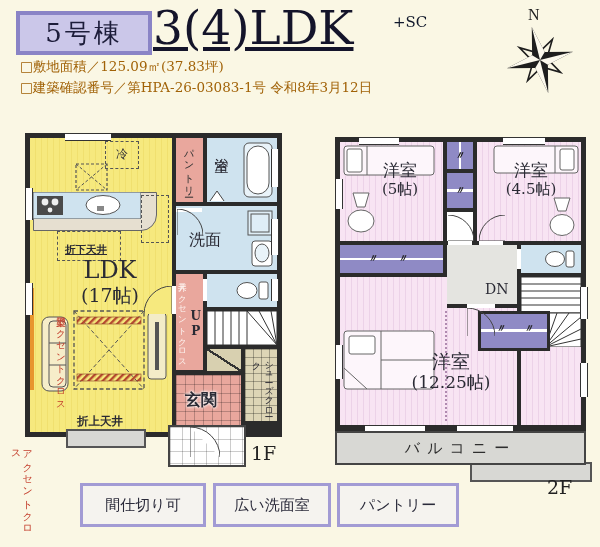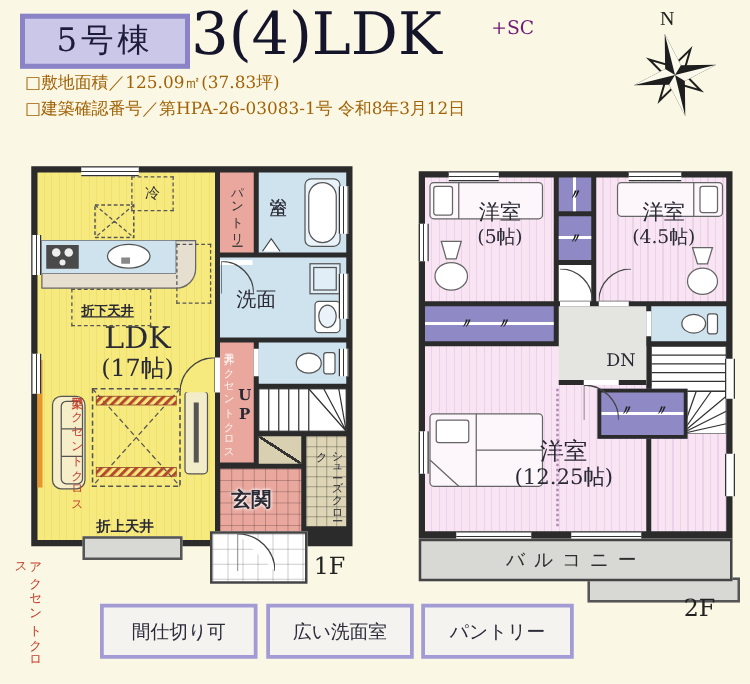--- a/index.html
+++ b/index.html
@@ -25,23 +25,23 @@
   .grayroom{background:#e4e4e0;}
   .closet{background:#8f8ac5;background-image:linear-gradient(to bottom,transparent 45%,#fff 45%,#fff 53%,transparent 53%);}
   .closetV{background:#8f8ac5;background-image:linear-gradient(to right,transparent 45%,#fff 45%,#fff 53%,transparent 53%);}
   .mk{position:absolute;font-size:11px;font-weight:bold;font-style:italic;color:#222;}
   .tiles{background-image:linear-gradient(rgba(0,0,0,.22) 1px,transparent 1px),linear-gradient(90deg,rgba(0,0,0,.22) 1px,transparent 1px);background-size:9px 9px;}
   .tiles2{background-image:linear-gradient(rgba(0,0,0,.28) 1px,transparent 1px),linear-gradient(90deg,rgba(0,0,0,.28) 1px,transparent 1px);background-size:8px 8px;}
   .tiles3{background-image:linear-gradient(rgba(0,0,0,.20) 1px,transparent 1px),linear-gradient(90deg,rgba(0,0,0,.20) 1px,transparent 1px);background-size:12px 12px;}
   .chip{position:absolute;top:483px;height:38px;border:3px solid #a29bd4;background:#f5f3ef;
         display:flex;align-items:center;justify-content:center;font-size:15px;color:#2a2a3a;}
   .badge{position:absolute;left:16px;top:11px;width:128px;height:36px;border:4px solid #8a84c6;background:#cbc7e9;
-         display:flex;align-items:flex-start;justify-content:center;font-size:26px;letter-spacing:3px;color:#1d1d3a;}
-  .title{position:absolute;left:153px;top:0px;font-size:47px;color:#14142a;letter-spacing:0px;}
-  .suffix{position:absolute;left:393px;top:13px;font-size:15px;color:#701a75;line-height:1.2;}
+         display:flex;align-items:flex-end;justify-content:center;font-size:26px;letter-spacing:3px;color:#1d1d3a;}
+  .title{position:absolute;left:153px;top:0px;font-size:47px;color:#14142a;letter-spacing:0px;text-decoration:underline;}
+  .suffix{position:absolute;left:393px;top:13px;font-size:15px;color:#0f172a;line-height:1.2;}
   .specs{position:absolute;left:20px;top:56px;font-size:13.5px;line-height:21px;color:#a16207;}
   svg{display:block;}
   .floorlab{position:absolute;font-size:19px;color:#222;}
 </style>
 </head>
 <body>
 
 <div class="page">
 
   <div class="badge">

